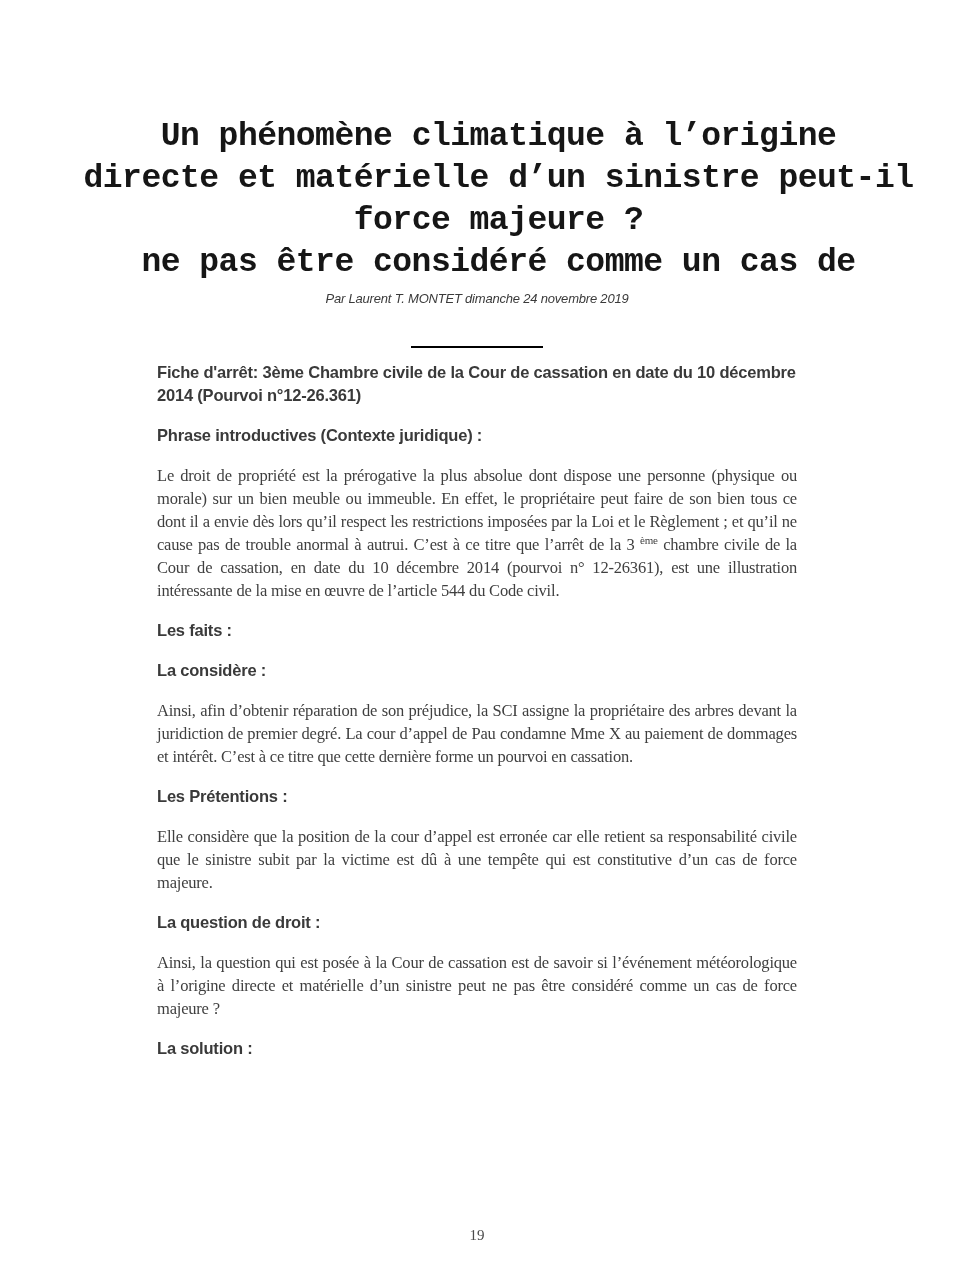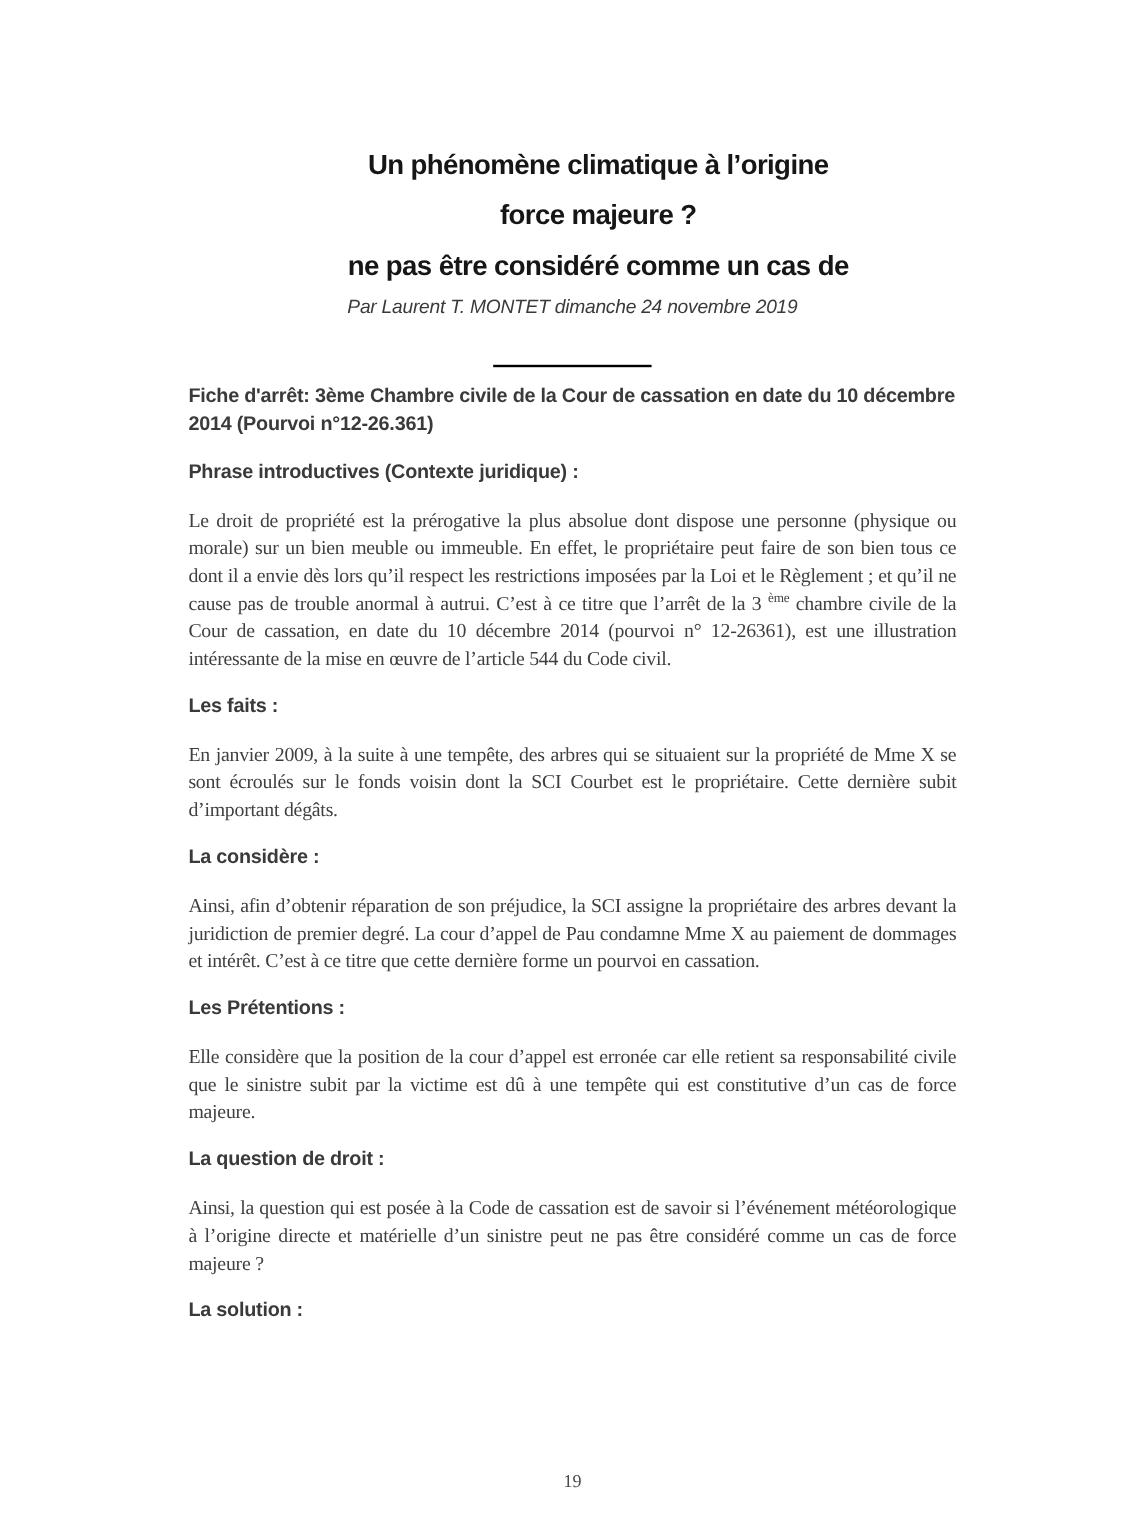--- a/index.html
+++ b/index.html
@@ -13,34 +13,34 @@
     height: 1276px;
     background: #ffffff;
     overflow: hidden;
     font-family: "Liberation Sans", sans-serif;
   }
   .title-block {
     padding-top: 116px;
     text-align: center;
   }
   .title-line {
-    font-family: Liberation Sans, sans-serif;
+    font-family: Liberation Mono, monospace;
     font-weight: 700;
-    font-size: 23px;
+    font-size: 33px;
     line-height: 42px;
     color: #161616;
     letter-spacing: -0.5px;
     white-space: nowrap;
     margin-left: 43px;
   }
   .byline {
     margin-top: 4px;
     text-align: center;
     font-style: italic;
-    font-size: 16px;
+    font-size: 13px;
     line-height: 22px;
     color: #3a3a3a;
     letter-spacing: -0.2px;
   }
   .divider {
     width: 132px;
     height: 0;
     border-top: 2px solid #000000;
     margin: 36px auto 8px auto;
   }
@@ -80,51 +80,51 @@
     color: #4a4a4a;
   }
 </style>
 </head>
 <body>
 
 <div class="page">
 
   <div class="title-block">
     <div class="title-line">Un phénomène climatique à l’origine</div>
+    <div class="title-line">directe et matérielle d’un sinistre peut-il</div>
     <div class="title-line">force majeure ?</div>
     <div class="title-line">ne pas être considéré comme un cas de</div>
   </div>
 
   <div class="byline">Par Laurent T. MONTET dimanche 24 novembre 2019</div>
 
   <div class="divider"></div>
 
   <div class="content">
 
     <div class="lead-heading">Fiche d'arrêt: 3ème Chambre civile de la Cour de cassation en date du 10 décembre 2014 (Pourvoi n°12-26.361)</div>
 
     <div class="section-heading">Phrase introductives (Contexte juridique) :</div>
 
     <p><span>Le droit de propriété est la prérogative la plus absolue dont dispose une personne (physique ou morale) sur un bien meuble ou immeuble. En effet, le propriétaire peut faire de son bien tous ce dont il a envie dès lors qu’il respect les restrictions imposées par la Loi et le Règlement ; et qu’il ne cause pas de trouble anormal à autrui. C’est à ce titre que l’arrêt de la 3 </span><sup>ème</sup><span> chambre civile de la Cour de cassation, en date du 10 décembre 2014 (pourvoi n° 12-26361), est une illustration intéressante de la mise en œuvre de l’article 544 du Code civil.</span></p>
 
     <div class="section-heading">Les faits :</div>
 
-    <p>En janvier 2009, à la suite à une tempête, des arbres qui se situaient sur la propriété de Mme X se sont écroulés sur le fonds voisin dont la SCI Courbet est le propriétaire. Cette dernière subit d’important dégâts.</p>
 
     <div class="section-heading">La considère :</div>
 
     <p>Ainsi, afin d’obtenir réparation de son préjudice, la SCI assigne la propriétaire des arbres devant la juridiction de premier degré. La cour d’appel de Pau condamne Mme X au paiement de dommages et intérêt. C’est à ce titre que cette dernière forme un pourvoi en cassation.</p>
 
     <div class="section-heading">Les Prétentions :</div>
 
     <p>Elle considère que la position de la cour d’appel est erronée car elle retient sa responsabilité civile que le sinistre subit par la victime est dû à une tempête qui est constitutive d’un cas de force majeure.</p>
 
     <div class="section-heading">La question de droit :</div>
 
-    <p>Ainsi, la question qui est posée à la Code de cassation est de savoir si l’événement météorologique à l’origine directe et matérielle d’un sinistre peut ne pas être considéré comme un cas de force majeure ?</p>
+    <p>Ainsi, la question qui est posée à la Cour de cassation est de savoir si l’événement météorologique à l’origine directe et matérielle d’un sinistre peut ne pas être considéré comme un cas de force majeure ?</p>
 
     <div class="section-heading">La solution :</div>
 
   </div>
 
   <div class="page-footer">19</div>
 
 </div>
 
 </body></html>

